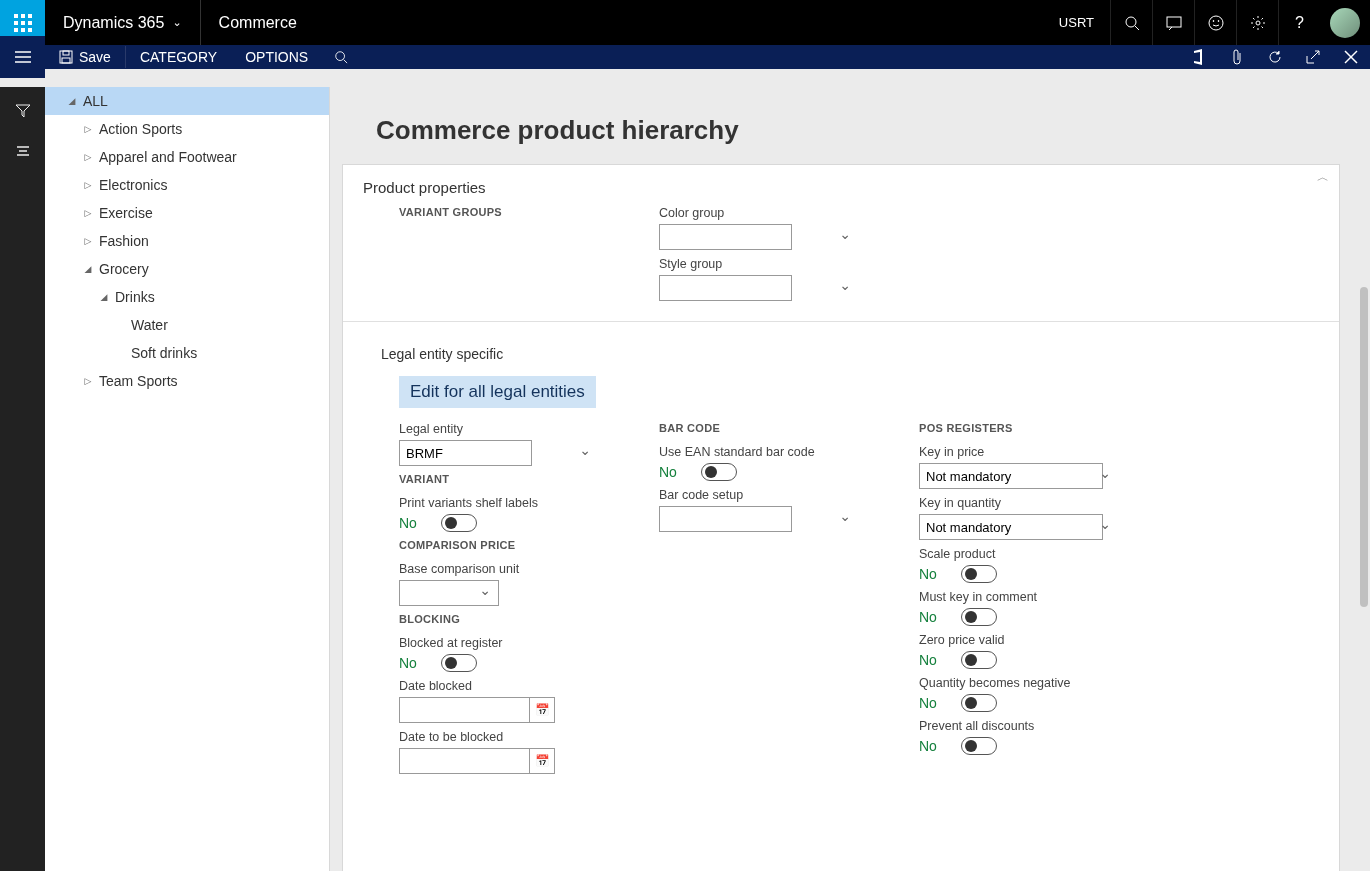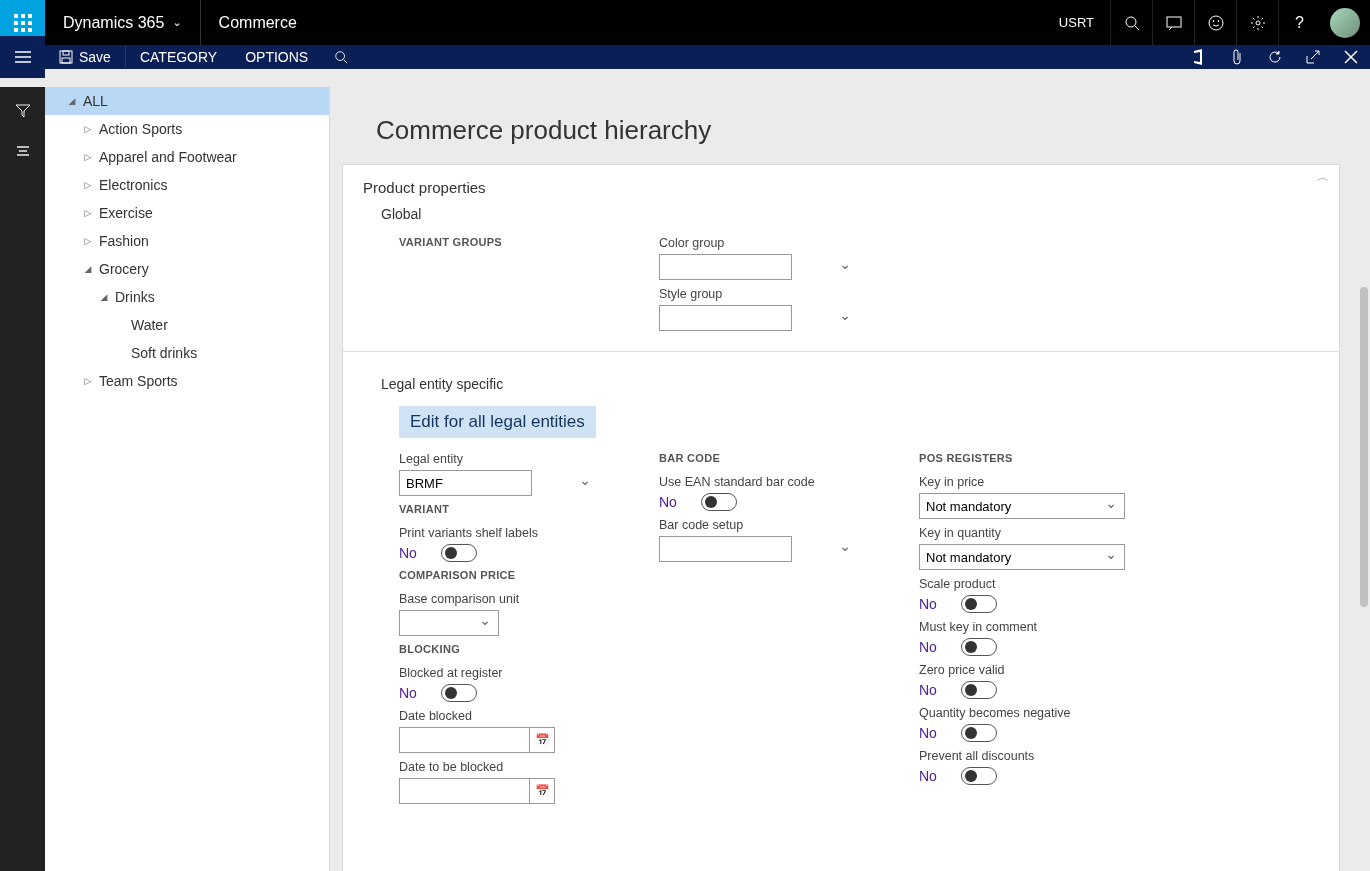--- a/index.html
+++ b/index.html
@@ -38,53 +38,53 @@
 .tree-row.selected { background: #b9d8f5; }
 .tree-caret { width: 14px; display: flex; justify-content: center; font-size: 9px; color: #666; }
 .tree-label { padding-left: 4px; }
 .indent-0 { padding-left: 20px; }
 .indent-1 { padding-left: 36px; }
 .indent-2 { padding-left: 52px; }
 .indent-3 { padding-left: 68px; }
 
 
 .main { position: absolute; top: 87px; left: 330px; width: 1040px; height: 784px; background: #ebebeb; overflow: hidden; }
-.main-title { padding: 28px 0 18px 46px; font-size: 26px; font-weight: 400; color: #333; }
+.main-title { padding: 28px 0 18px 46px; font-size: 26px; font-weight: 700; color: #333; }
 .card { background: #fff; margin: 0 30px 0 12px; border: 1px solid #d8d8d8; height: 720px; overflow-y: auto; position: relative; }
 .card-collapse { position: absolute; right: 10px; top: 4px; color: #888; cursor: pointer; font-size: 12px; }
 
 .section { padding: 14px 20px; }
 .section-title { font-size: 15px; color: #333; margin-bottom: 10px; }
 .sub-title { font-size: 14px; color: #333; margin: 0 0 14px 18px; }
 
 .cols { display: flex; gap: 60px; padding-left: 36px; flex-wrap: wrap; }
 .col { display: flex; flex-direction: column; gap: 7px; min-width: 200px; }
 
 .group-head { font-size: 11px; font-weight: 600; color: #555; letter-spacing: 0.3px; margin-bottom: 4px; }
 .field-label { font-size: 12.5px; color: #444; margin-bottom: 4px; }
 .field { display: flex; flex-direction: column; }
 
 .select { height: 26px; border: 1px solid #999; background: #fff; padding: 0 6px; font-size: 13px; appearance: none; position: relative; }
 .select-wrap { position: relative; display: inline-block; }
 .select-wrap::after { content: "⌄"; position: absolute; right: 8px; top: 2px; font-size: 14px; color: #666; pointer-events: none; }
 .select-wrap.sm .select { width: 156px; }
 .select-wrap.md .select { width: 133px; }
-.select-wrap.lg .select { width: 206px; }
+.select-wrap.lg .select { width: 184px; }
 .select-wrap.focused .select { border-color: #0a6cce; outline: 1px solid #0a6cce; }
 
 .date-wrap { position: relative; width: 156px; }
 .date-wrap input { width: 100%; height: 26px; border: 1px solid #999; padding: 0 26px 0 6px; font-size: 13px; }
 .date-wrap .cal { position: absolute; right: 0; top: 0; width: 26px; height: 26px; border-left: 1px solid #999; display: flex; align-items: center; justify-content: center; color: #666; font-size: 12px; }
 
 .hr { border-top: 1px solid #e0e0e0; margin: 6px 0 10px 0; }
 
 .btn-light { background: #cfe3f5; border: 1px solid #cfe3f5; padding: 5px 10px; font-size: 17px; color: #14335c; cursor: pointer; }
 
 .toggle-row { display: flex; align-items: center; gap: 12px; }
-.toggle-val { font-size: 14px; color: #4c1d95; width: 30px; }
+.toggle-val { font-size: 14px; color: #15803d; width: 30px; }
 .toggle { width: 36px; height: 18px; border-radius: 10px; border: 1px solid #555; background: #fff; position: relative; cursor: pointer; }
 .toggle .knob { width: 12px; height: 12px; border-radius: 50%; background: #333; position: absolute; top: 2px; left: 3px; }
 
 
 .outer-scroll { position: absolute; right: 2px; top: 87px; width: 8px; height: 784px; }
 .outer-thumb { position: absolute; right: 0; top: 200px; width: 8px; height: 320px; background: #c0c0c0; border-radius: 4px; }
 
 svg { display: block; }
 </style>
 </head>
@@ -270,21 +270,20 @@
     </div>
 </div>
 
 <div class="main">
   <div class="main-title">Commerce product hierarchy</div>
   <div class="card">
     <div class="card-collapse">︿</div>
 
     <div class="section">
       <div class="section-title">Product properties</div>
-      <div class="sub-title">Global</div>
 
       <div class="cols">
         <div class="col">
           <div class="group-head">VARIANT GROUPS</div>
         </div>
         <div class="col">
           <div class="field">
             <div class="field-label">Color group</div>
             <div class="select-wrap md"><select class="select"></select></div>
           </div>

